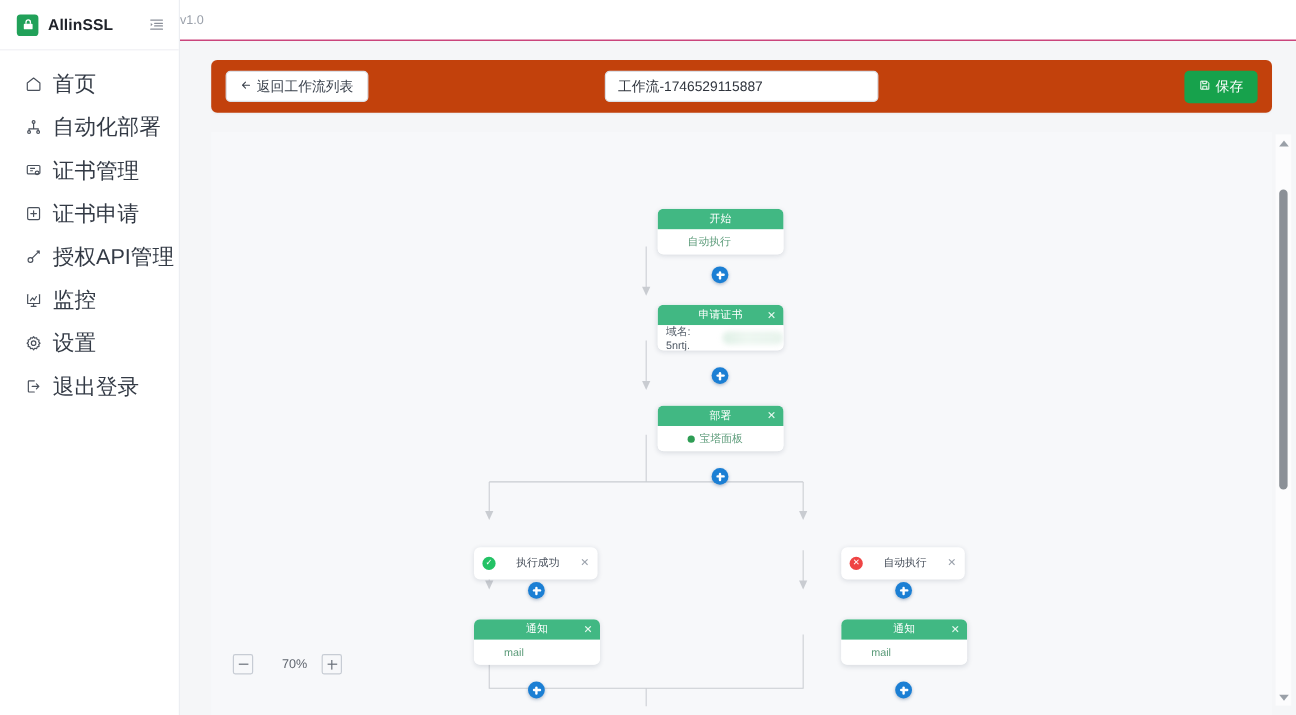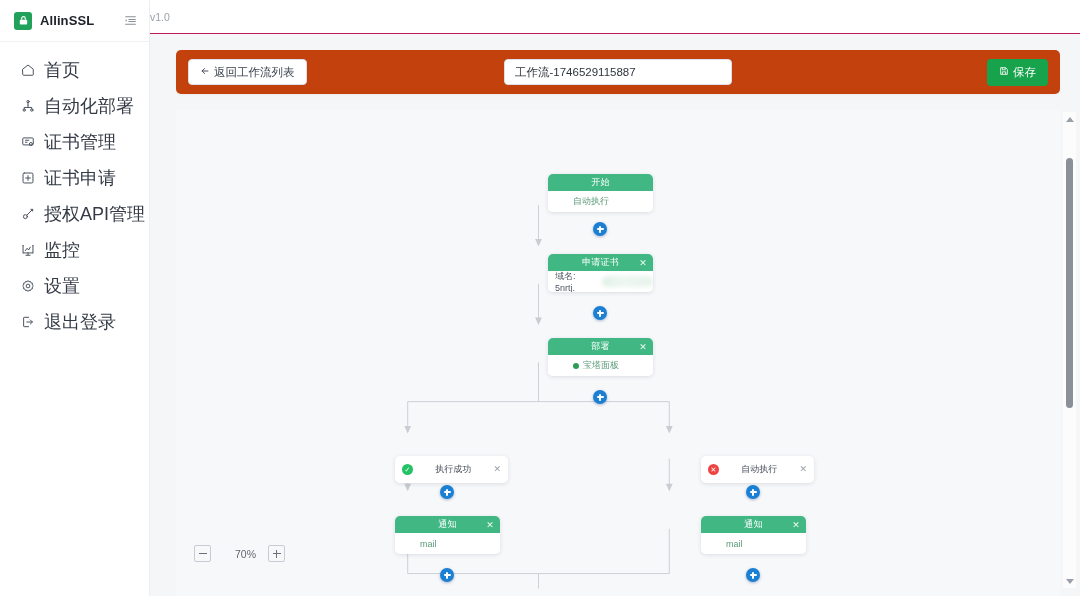--- a/index.html
+++ b/index.html
@@ -185,21 +185,21 @@
     vertical-align: middle;
   }
   .dot-green {
     width: 6px; height: 6px; border-radius: 50%;
     background: #2e9d54; display: inline-block; flex: 0 0 6px;
   }
 
   
   .cond {
     position: absolute;
-    width: 113px; height: 27px;
+    width: 103px; height: 27px;
     background: #fff; border-radius: 5px;
     box-shadow: 0 1px 4px rgba(25,35,60,.13);
     display: flex; align-items: center;
     padding: 0 7px;
     cursor: pointer;
   }
   .cond .badge {
     width: 11px; height: 11px; border-radius: 50%;
     display: flex; align-items: center; justify-content: center;
     color: #fff; font-size: 7px; flex: 0 0 11px;

